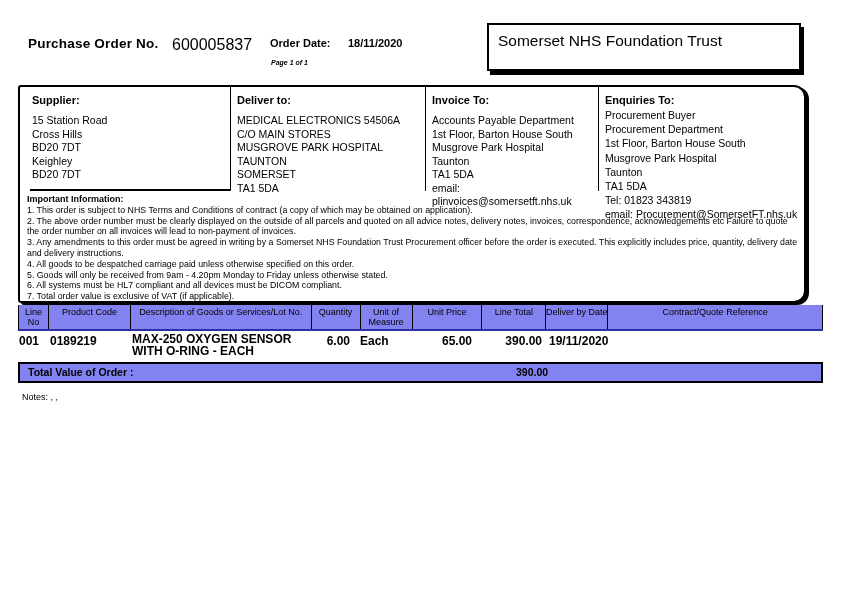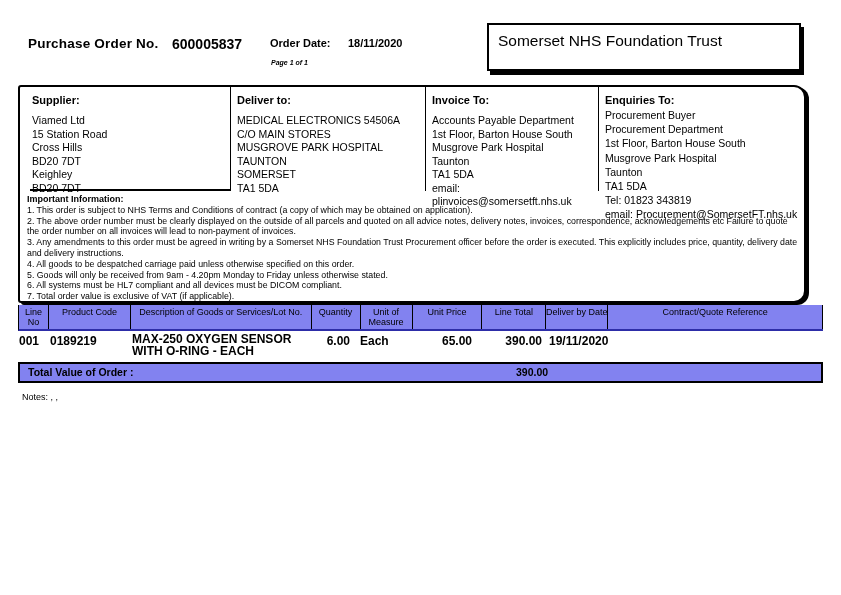--- a/index.html
+++ b/index.html
@@ -4,21 +4,21 @@
 <style>
   html,body{margin:0;padding:0;}
   body{
     width:841px;height:595px;background:#ffffff;color:#000;
     font-family:"Liberation Sans",sans-serif;position:relative;overflow:hidden;
   }
   .abs{position:absolute;}
 
   
   .po-label{left:28px;top:36px;font-size:13.5px;font-weight:bold;letter-spacing:.2px;}
-  .po-number{left:172px;top:36px;font-size:14px;font-weight:bold;}
+  .po-number{left:172px;top:36px;font-size:16px;font-weight:normal;}
   .od-label{left:270px;top:37px;font-size:11px;font-weight:bold;}
   .od-value{left:348px;top:37px;font-size:11px;font-weight:bold;}
   .page-info{left:271px;top:59px;font-size:7px;font-weight:bold;font-style:italic;}
 
   .trust-box{
     left:487px;top:23px;width:310px;height:44px;
     border:2px solid #000;box-shadow:3px 4px 0 #000;background:#fff;
   }
   .trust-name{padding:7px 0 0 9px;font-size:15.5px;}
 
@@ -87,21 +87,20 @@
 </div>
 
 <div class="abs main-box">
   <div class="vline v1"></div>
   <div class="vline v2"></div>
   <div class="vline v3"></div>
   <div class="supplier-rule"></div>
 
   <div class="sect sect-supplier">
     <div class="sect-heading">Supplier:</div>
-    <div class="addr-line">Viamed Ltd</div>
     <div class="addr-line">15 Station Road</div>
     <div class="addr-line">Cross Hills</div>
     <div class="addr-line">BD20 7DT</div>
     <div class="addr-line">Keighley</div>
     <div class="addr-line">BD20 7DT</div>
   </div>
 
   <div class="sect sect-deliver">
     <div class="sect-heading">Deliver to:</div>
     <div class="addr-line">MEDICAL ELECTRONICS 54506A</div>

